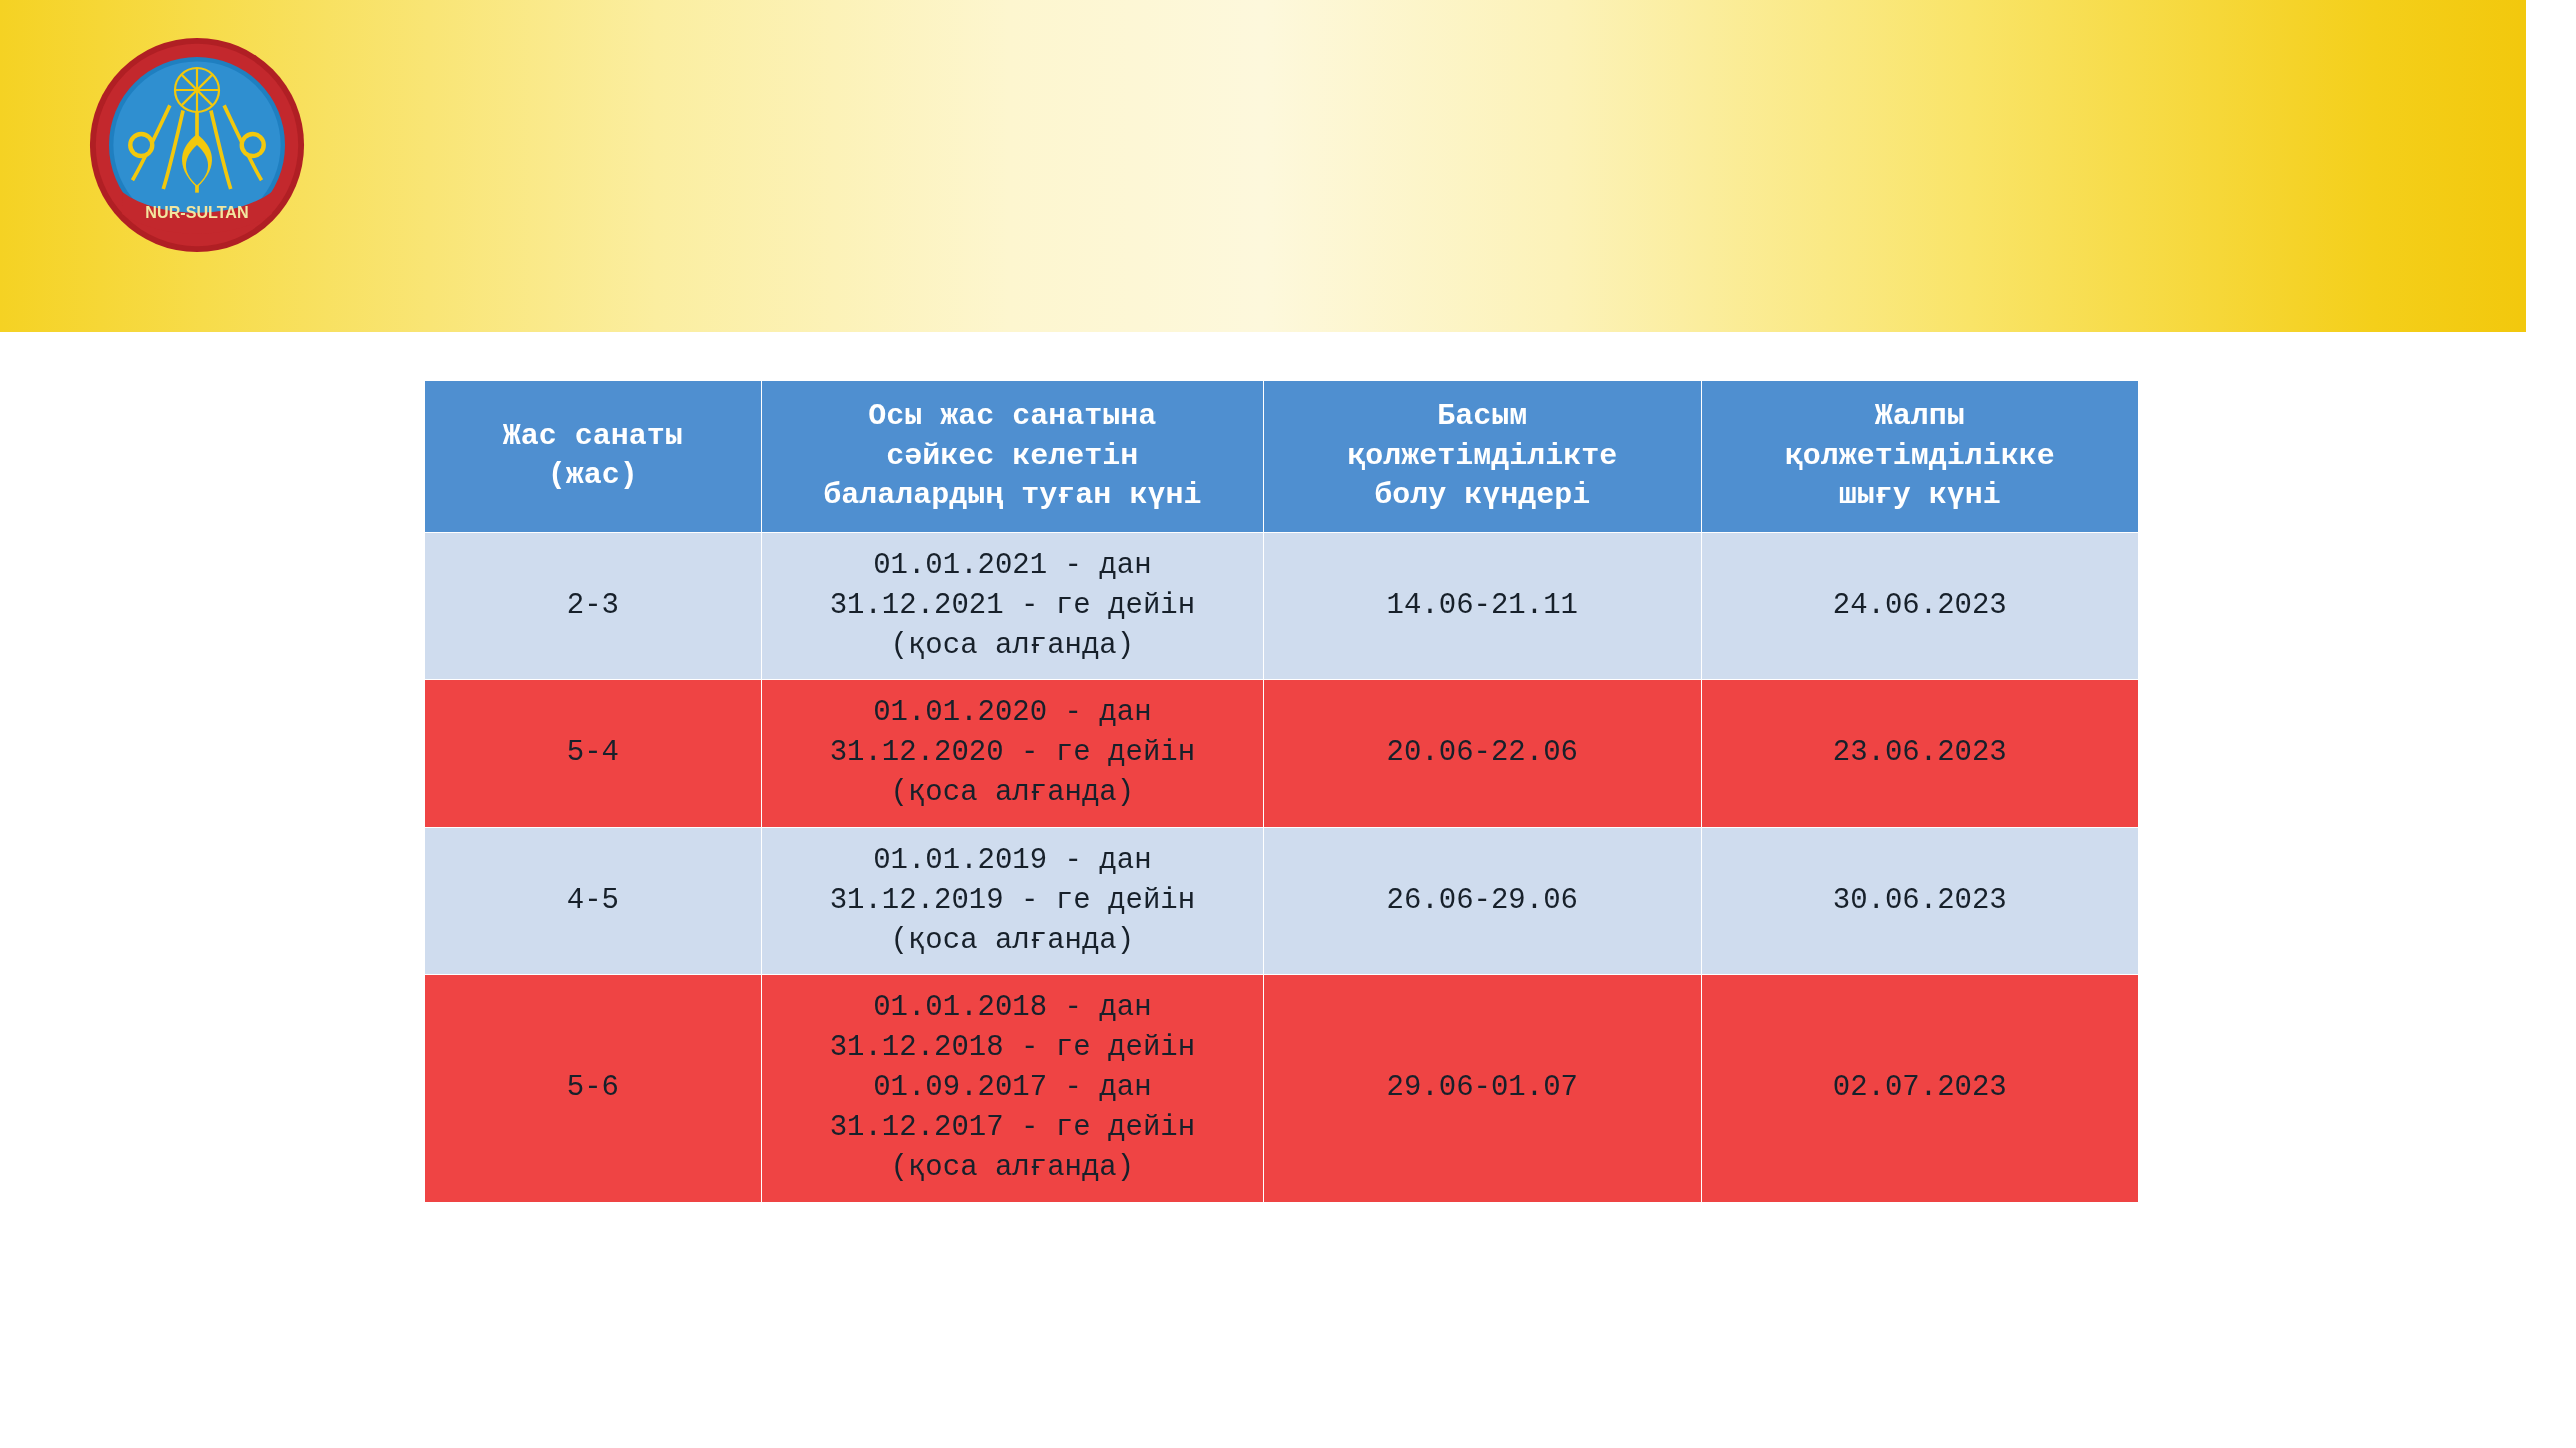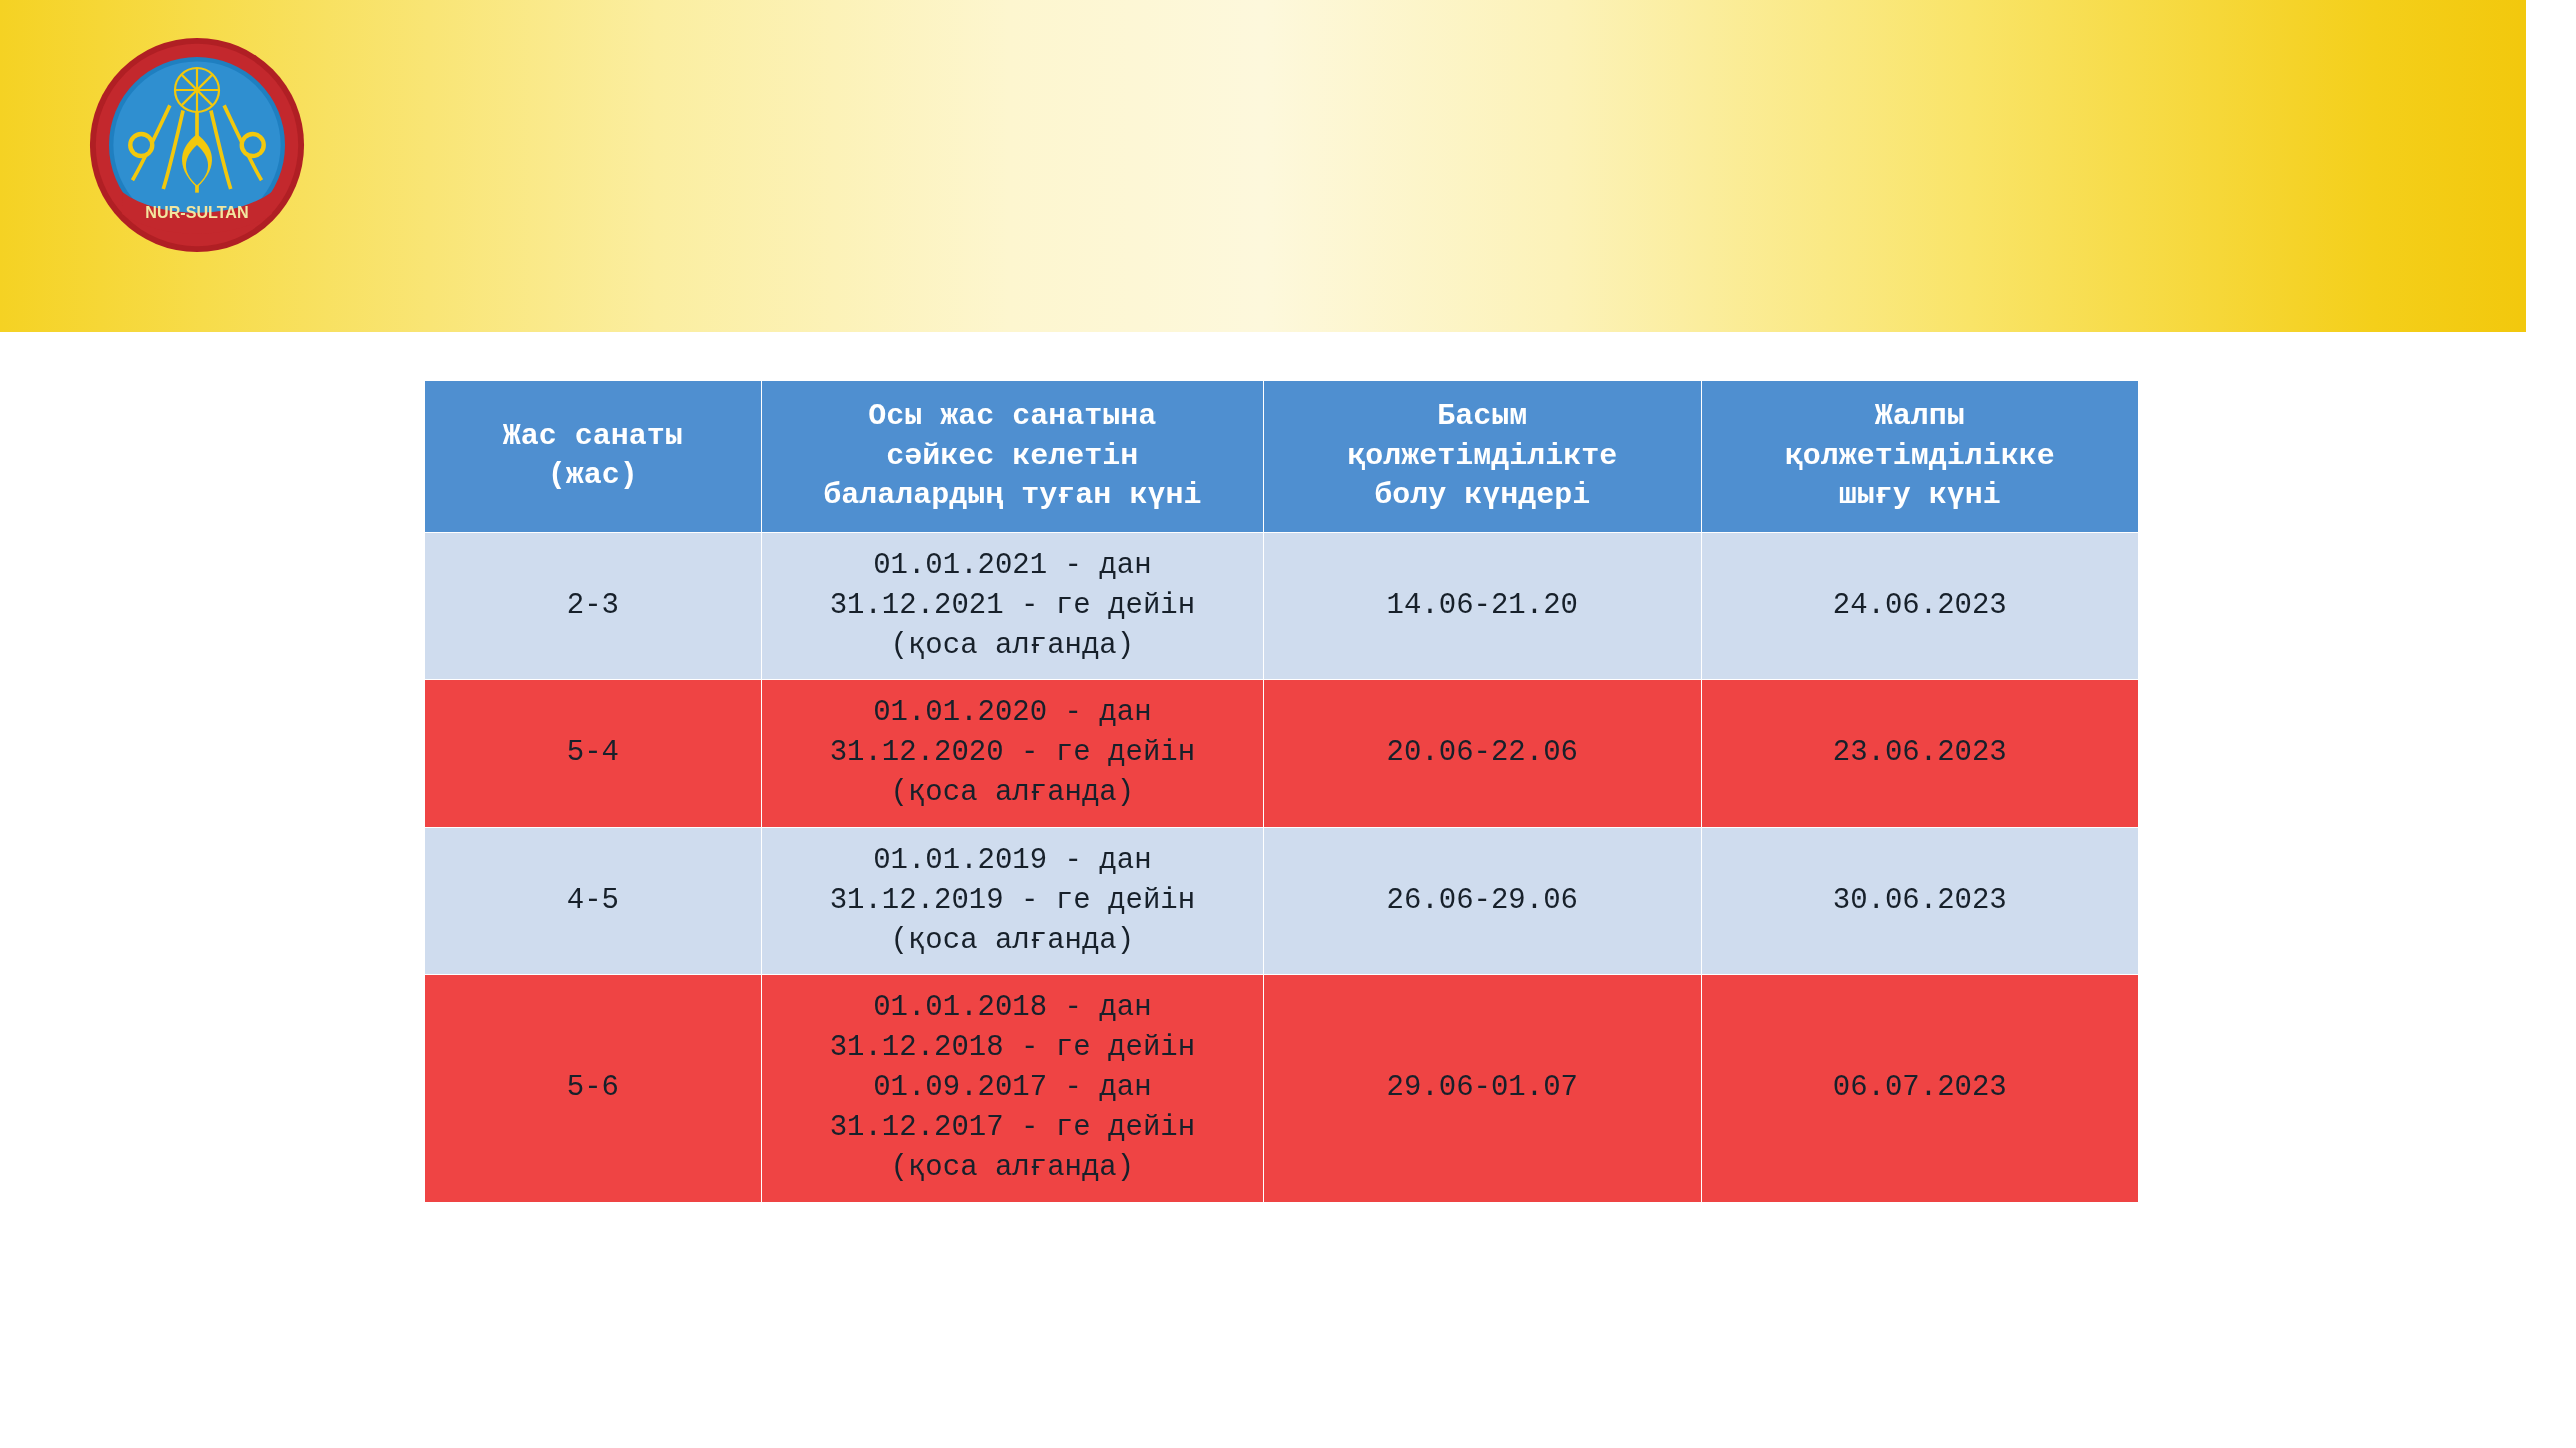--- a/index.html
+++ b/index.html
@@ -175,21 +175,21 @@
 
       <tr class="band-a">
         <td>2-3</td>
         <td>
           <span class="cell-lines">
             <span>01.01.2021 - дан</span>
             <span>31.12.2021 - ге дейін</span>
             <span>(қоса алғанда)</span>
           </span>
         </td>
-        <td>14.06-21.20</td>
+        <td>14.06-21.11</td>
         <td>24.06.2023</td>
       </tr>
 
       <tr class="band-b">
         <td>5-4</td>
         <td>
           <span class="cell-lines">
             <span>01.01.2020 - дан</span>
             <span>31.12.2020 - ге дейін</span>
             <span>(қоса алғанда)</span>
@@ -217,19 +217,19 @@
         <td>
           <span class="cell-lines">
             <span>01.01.2018 - дан</span>
             <span>31.12.2018 - ге дейін</span>
             <span>01.09.2017 - дан</span>
             <span>31.12.2017 - ге дейін</span>
             <span>(қоса алғанда)</span>
           </span>
         </td>
         <td>29.06-01.07</td>
-        <td>06.07.2023</td>
+        <td>02.07.2023</td>
       </tr>
 
     </tbody>
   </table>
 </div>
 
 
 </body></html>

